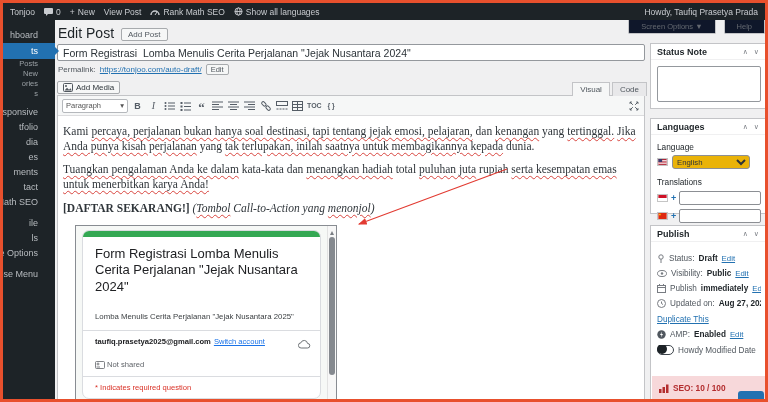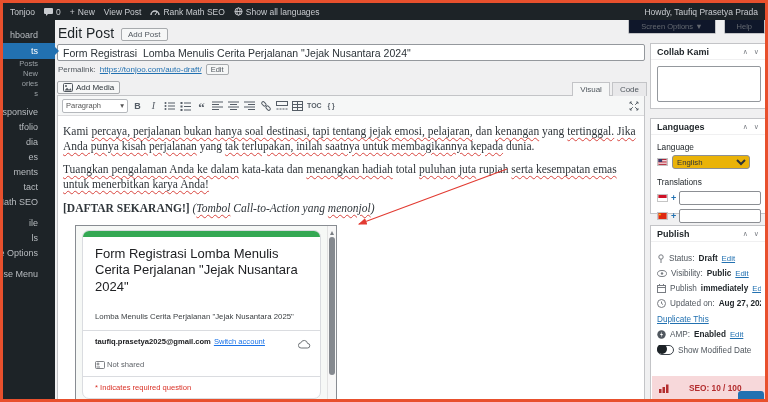--- a/index.html
+++ b/index.html
@@ -98,21 +98,21 @@
   .btn-row{display:flex;justify-content:space-between;margin-bottom:2px;}
   .btn-sec{font-size:8px;color:#2271b1;background:#f6f7f7;border:1px solid #2271b1;border-radius:3px;padding:2px 6px;}
   .pub-row{display:flex;align-items:center;gap:4px;margin-top:6px;white-space:nowrap;overflow:hidden;font-size:8.2px;color:#50575e;}
   .pub-row b{color:#1d2327;}
   .pub-row svg{flex:none;stroke:#787c82;fill:none;stroke-width:1;}
   .edit-link{color:#2271b1;text-decoration:underline;font-size:7.8px;}
   .dup{color:#2271b1;text-decoration:underline;display:inline-block;margin-top:7px;font-size:8.2px;}
   .toggle{width:15px;height:8px;border:1px solid #3c434a;border-radius:5px;position:relative;background:#fff;flex:none;}
   .toggle::before{content:"";position:absolute;left:-1px;top:-2px;width:10px;height:10px;border-radius:50%;background:#1d2327;}
   .seo-band{position:absolute;left:1px;right:1px;top:150px;height:24px;background:#f7d8da;display:flex;
-    align-items:center;gap:20px;padding:0 7px;color:#b32d2e;font-weight:bold;font-size:8.3px;box-sizing:border-box;}
+    align-items:center;gap:4px;padding:0 7px;color:#b32d2e;font-weight:bold;font-size:8.3px;box-sizing:border-box;}
   .pub-btn{position:absolute;right:3px;top:165px;width:26px;height:14px;background:#2271b1;border-radius:3px;border:none;}
   
   #arrow-overlay{position:absolute;left:0;top:0;width:762px;height:396px;pointer-events:none;z-index:8;}
 </style>
 </head>
 <body>
 
 <div class="frame">
 
   <div id="adminbar">
@@ -367,21 +367,21 @@
           </div>
         </div>
       </div>
     </div>
   </div>
 
   <div id="rightcol">
 
     <div class="panel" id="collab-panel">
       <div class="phead">
-        <span>Collab Kami</span>
+        <span>Status Note</span>
         <span class="pchev">∧ ∨</span>
       </div>
       <div class="pbody">
         <textarea class="collab-ta" style=""></textarea>
       </div>
     </div>
 
     <div class="panel" id="lang-panel">
       <div class="phead">
         <span>Languages</span>
@@ -468,21 +468,21 @@
           <svg width="9" height="9" viewBox="0 0 9 9">
               <circle cx="4.5" cy="4.5" r="4.2" fill="#50575e" stroke="none"></circle>
               <path d="M5 1.5 L3 5 H4.5 L4 7.5 L6 4 H4.5 Z" fill="#fff" stroke="none"></path>
             </svg>
           <span>AMP:</span>
           <b>Enabled</b>
           <a href="#" class="edit-link">Edit</a>
         </div>
         <div class="pub-row">
           <span class="toggle"></span>
-          <span>Show Modified Date</span>
+          <span>Howdy Modified Date</span>
         </div>
       </div>
       <div class="seo-band">
         <svg width="10" height="9" viewBox="0 0 10 9">
             <rect x="0" y="5" width="2.5" height="4" fill="#b32d2e"></rect>
             <rect x="3.5" y="3" width="2.5" height="6" fill="#b32d2e"></rect>
             <rect x="7" y="0.5" width="2.5" height="8.5" fill="#b32d2e"></rect>
           </svg>
         <span>SEO: 10 / 100</span>
       </div>

